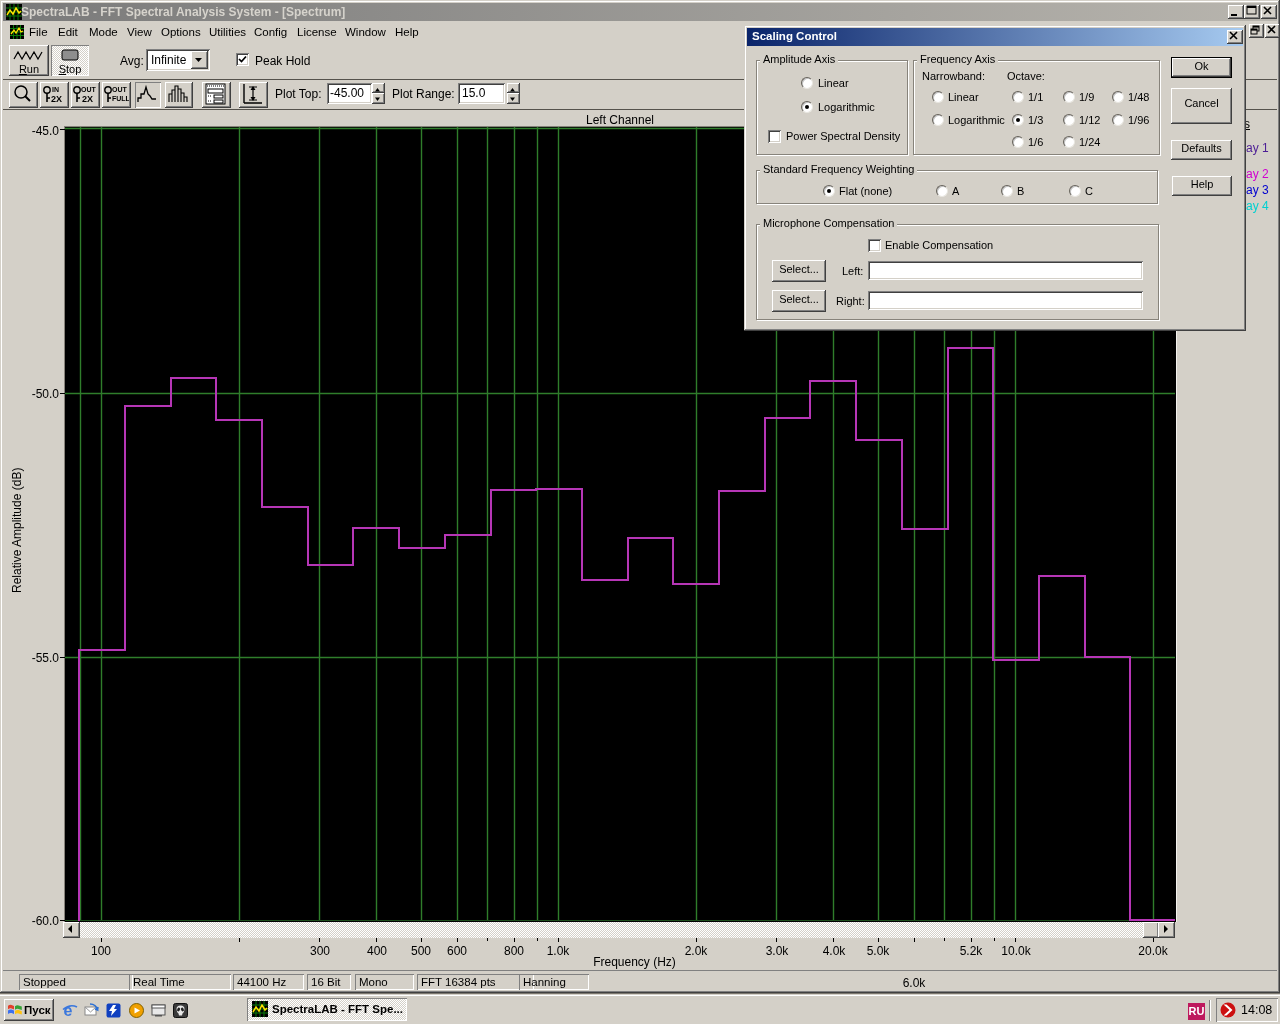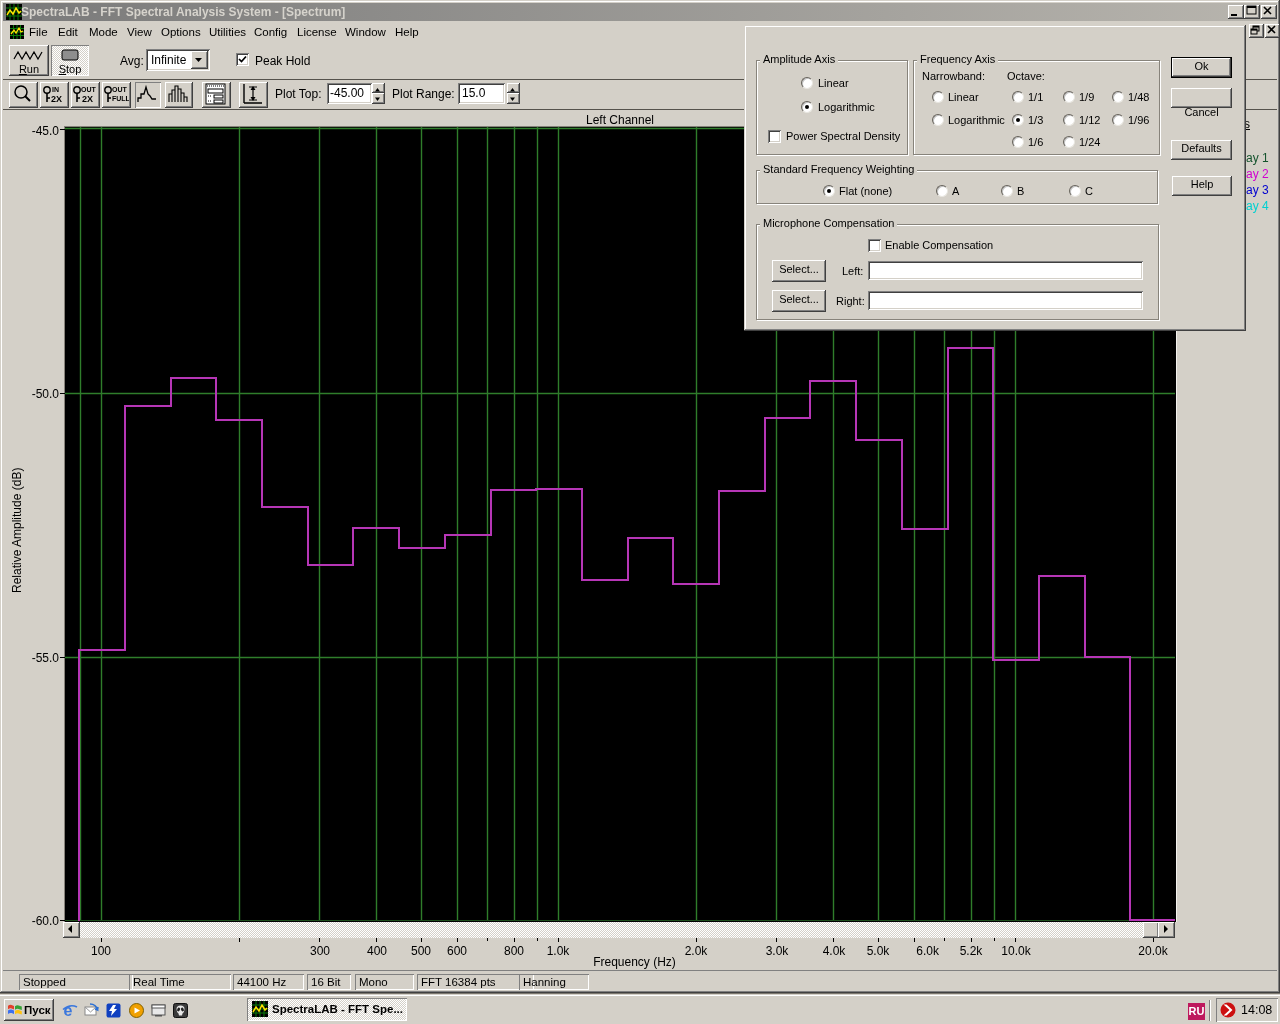--- a/index.html
+++ b/index.html
@@ -232,28 +232,28 @@
 <div class="lbl" style="left:295px;top:944px;width:50px;text-align:center">300</div>
 <div class="lbl" style="left:352px;top:944px;width:50px;text-align:center">400</div>
 <div class="lbl" style="left:396px;top:944px;width:50px;text-align:center">500</div>
 <div class="lbl" style="left:432px;top:944px;width:50px;text-align:center">600</div>
 <div class="lbl" style="left:489px;top:944px;width:50px;text-align:center">800</div>
 <div class="lbl" style="left:533px;top:944px;width:50px;text-align:center">1.0k</div>
 <div class="lbl" style="left:671px;top:944px;width:50px;text-align:center">2.0k</div>
 <div class="lbl" style="left:752px;top:944px;width:50px;text-align:center">3.0k</div>
 <div class="lbl" style="left:809px;top:944px;width:50px;text-align:center">4.0k</div>
 <div class="lbl" style="left:853px;top:944px;width:50px;text-align:center">5.0k</div>
-<div class="lbl" style="left:889px;top:944px;width:50px;text-align:right">6.0k</div>
+<div class="lbl" style="left:889px;top:976px;width:50px;text-align:center">6.0k</div>
 <div class="lbl" style="left:946px;top:944px;width:50px;text-align:center">5.2k</div>
 <div class="lbl" style="left:991px;top:944px;width:50px;text-align:center">10.0k</div>
 <div class="lbl" style="left:1128px;top:944px;width:50px;text-align:center">20.0k</div>
 <div class="lbl" style="left:592px;top:955px;width:85px;text-align:center">Frequency (Hz)</div>
 
 <div class="lbl" style="left:1244px;top:117px"><u>s</u></div>
-<div class="lbl" style="left:1246px;top:151px;color:#14532d">ay 1</div>
+<div class="lbl" style="left:1246px;top:141px;color:#4c1d95">ay 1</div>
 <div class="lbl" style="left:1246px;top:167px;color:#d000d0">ay 2</div>
 <div class="lbl" style="left:1246px;top:183px;color:#0000d0">ay 3</div>
 <div class="lbl" style="left:1246px;top:199px;color:#00d0d0">ay 4</div>
 
 <div class="abs" style="left:3px;top:970px;width:1274px;height:1px;background:#808080"></div>
 <div class="statuspanel" style="left:19px;width:114px">Stopped</div>
 <div class="statuspanel" style="left:129px;width:102px">Real Time</div>
 <div class="statuspanel" style="left:233px;width:71px">44100 Hz</div>
 <div class="statuspanel" style="left:307px;width:44px">16 Bit</div>
 <div class="statuspanel" style="left:355px;width:59px">Mono</div>
@@ -316,20 +316,27 @@
     <svg class="abs" style="left:4px;top:4px" width="16" height="16" viewBox="0 0 16 16">
       <circle cx="8" cy="8" r="7.5" fill="#cc1010"></circle>
       <path d="M3.5 2.5 L9.5 8 L3.5 13.5 L6.5 13.5 L12.5 8 L6.5 2.5 Z" fill="#fff"></path>
     </svg>
     <div class="abs" style="left:25px;top:5px;font-size:12.5px">14:08</div>
   </div>
 </div>
 
 <div class="abs" style="left:744px;top:25px;width:502px;height:306px;background:#d4d0c8;
 box-shadow:inset -1px -1px 0 #404040,inset 1px 1px 0 #d4d0c8,inset -2px -2px 0 #808080,inset 2px 2px 0 #fff;font-size:11px">
+  <div class="abs" style="left:3px;top:3px;width:496px;height:18px;background:linear-gradient(to right,#0a246a,#a6caf0)">
+    <div class="abs" style="left:5px;top:2px;font-weight:bold;font-size:11.5px;color:#fff">Scaling Control</div>
+    <div class="capbtn" style="left:480px;top:2px;width:16px;height:14px">
+      <svg width="14" height="12">
+          <path d="M3 2 L10 9 M10 2 L3 9" stroke="#000" stroke-width="1.6"></path>
+        </svg></div>
+  </div>
 
   <div class="group" style="left:12px;top:35px;width:152px;height:95px"></div>
   <div class="glabel" style="left:16px;top:28px">Amplitude Axis</div>
   <div class="rad" style="left:57px;top:52px"></div>
   <div class="lbl" style="left:74px;top:52px">Linear</div>
   <div class="rad on" style="left:57px;top:76px"></div>
   <div class="lbl" style="left:74px;top:76px">Logarithmic</div>
   <div class="chk" style="left:24px;top:105px"></div>
   <div class="lbl" style="left:42px;top:105px">Power Spectral Density</div>
 
@@ -375,16 +382,16 @@
   <div class="lbl" style="left:141px;top:214px">Enable Compensation</div>
   <div class="raised" style="position:absolute;left:28px;top:235px;width:54px;height:22px;text-align:center;padding-top:3px">Select...</div>
   <div class="lbl" style="left:98px;top:240px">Left:</div>
   <div class="sunken" style="position:absolute;left:124px;top:236px;width:275px;height:19px"></div>
   <div class="raised" style="position:absolute;left:28px;top:265px;width:54px;height:22px;text-align:center;padding-top:3px">Select...</div>
   <div class="lbl" style="left:92px;top:270px">Right:</div>
   <div class="sunken" style="position:absolute;left:124px;top:266px;width:275px;height:19px"></div>
 
   <div class="abs" style="left:427px;top:32px;width:61px;height:21px;background:#d4d0c8;border:1px solid #000;
 box-shadow:inset -1px -1px 0 #404040,inset 1px 1px 0 #fff,inset -2px -2px 0 #808080;text-align:center;padding-top:2px">Ok</div>
-  <div class="raised" style="position:absolute;left:427px;top:63px;width:61px;height:20px;text-align:center;padding-top:18px">Cancel</div>
+  <div class="raised" style="position:absolute;left:427px;top:63px;width:61px;height:36px;text-align:center;padding-top:9px">Cancel</div>
   <div class="raised" style="position:absolute;left:427px;top:115px;width:61px;height:20px;text-align:center;padding-top:2px">Defaults</div>
   <div class="raised" style="position:absolute;left:428px;top:151px;width:60px;height:20px;text-align:center;padding-top:2px">Help</div>
 </div>
 
 </body></html>

